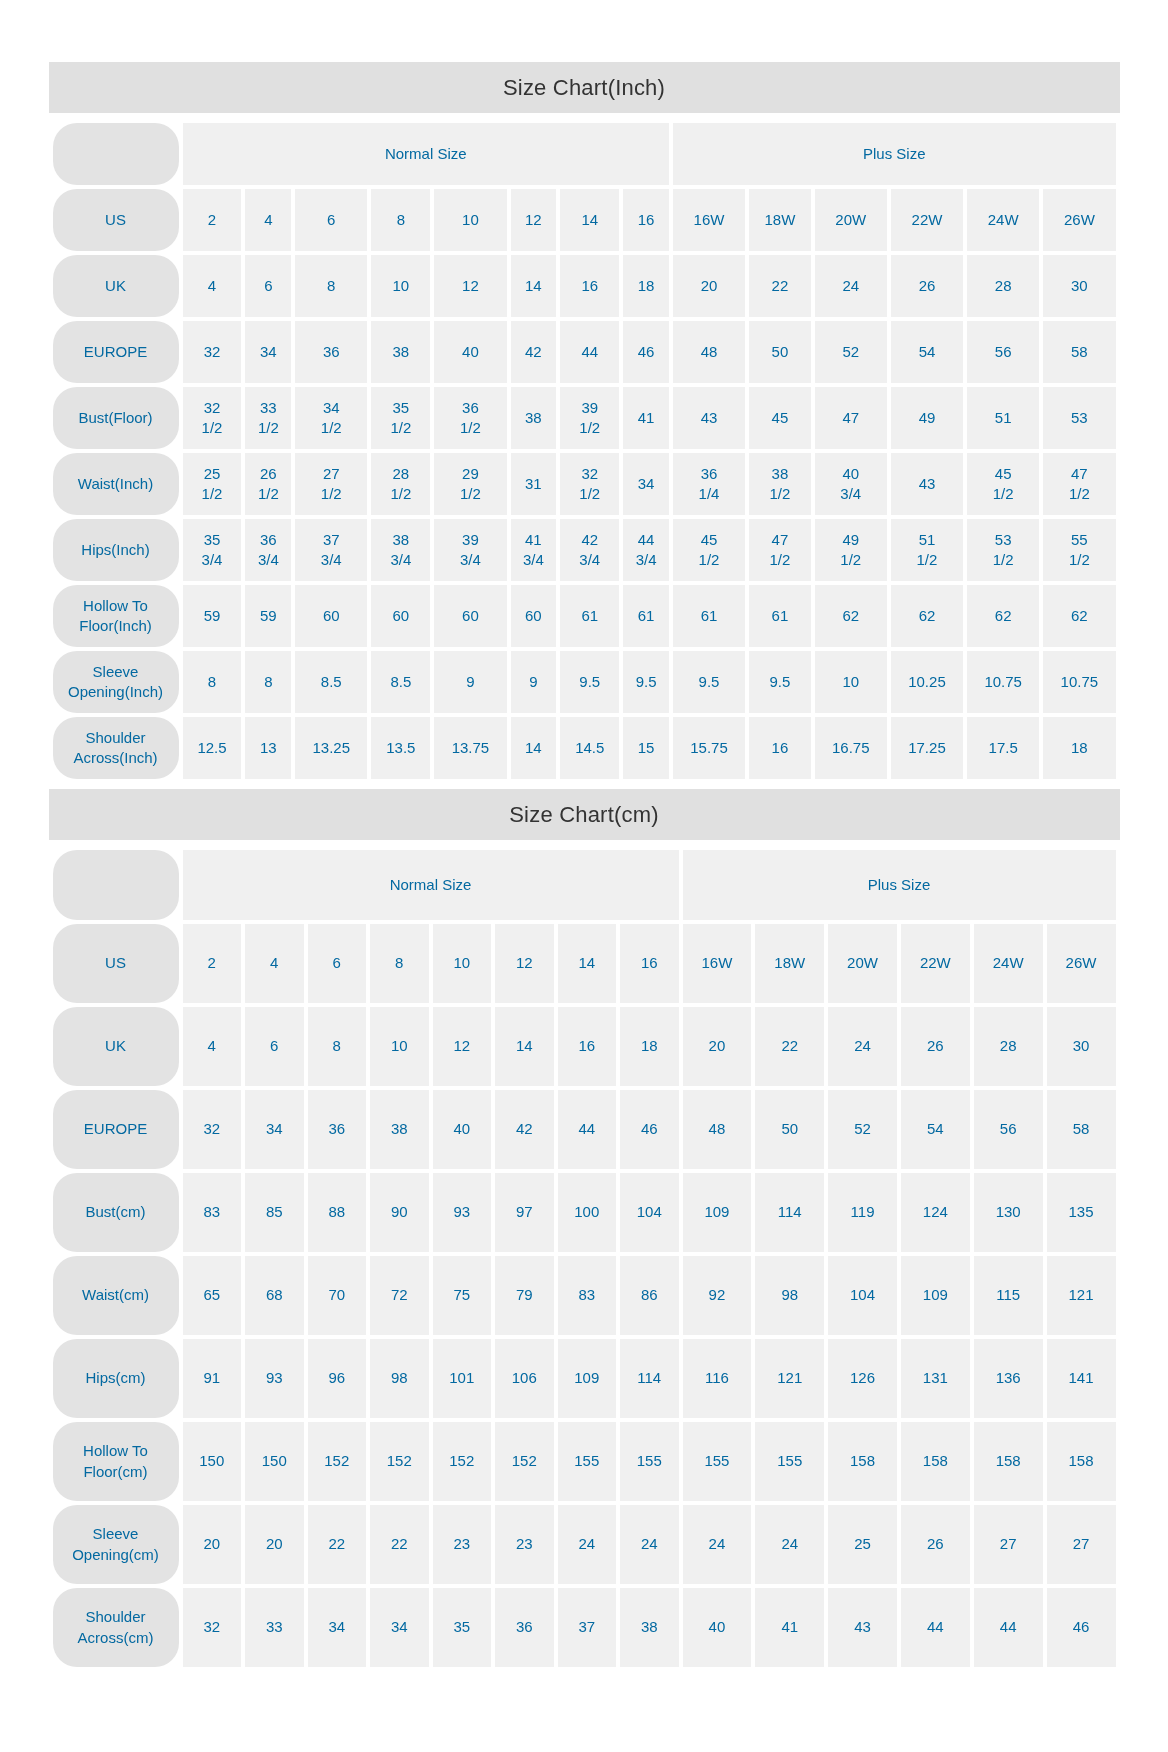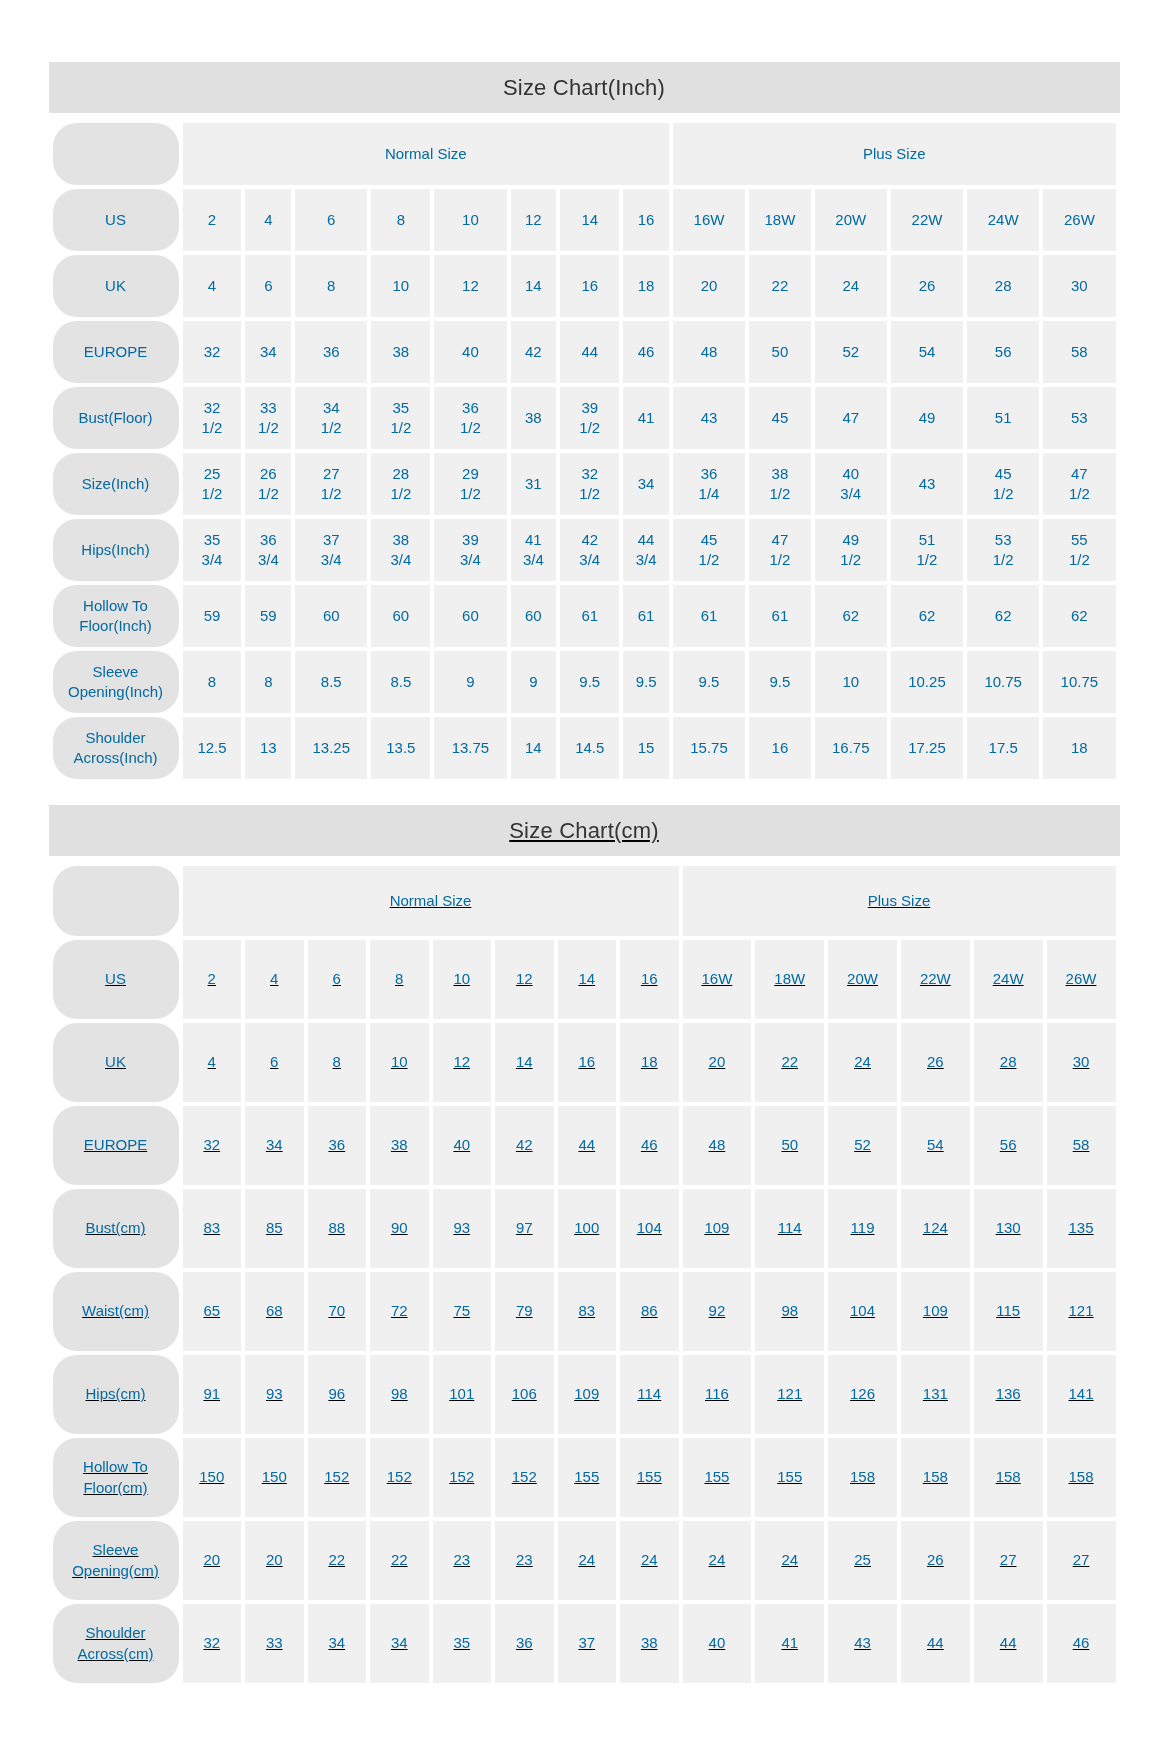--- a/index.html
+++ b/index.html
@@ -20,21 +20,21 @@
     height: 51px;
     background: #e0e0e0;
     display: flex;
     align-items: center;
     justify-content: center;
     font-size: 22px;
     color: #333333;
     letter-spacing: 0.2px;
   }
   .chart-block { margin-bottom: 6px; }
-  .chart-block + .chart-block { margin-top: 22px; text-decoration: underline; }
+  .chart-block + .chart-block { margin-top: 6px; }
   table.size-table {
     width: 100%;
     border-collapse: separate;
     border-spacing: 4px;
     table-layout: auto;
     margin-top: 6px;
     font-size: 15px;
     color: #0369a1;
   }
   table.size-table th, table.size-table td {
@@ -137,21 +137,21 @@
 1/2</td>
             <td class="value-cell">41</td>
             <td class="value-cell">43</td>
             <td class="value-cell">45</td>
             <td class="value-cell">47</td>
             <td class="value-cell">49</td>
             <td class="value-cell">51</td>
             <td class="value-cell">53</td>
           </tr>
           <tr>
-            <th class="row-label">Size(Inch)</th>
+            <th class="row-label">Waist(Inch)</th>
             <td class="value-cell">25
 1/2</td>
             <td class="value-cell">26
 1/2</td>
             <td class="value-cell">27
 1/2</td>
             <td class="value-cell">28
 1/2</td>
             <td class="value-cell">29
 1/2</td>

